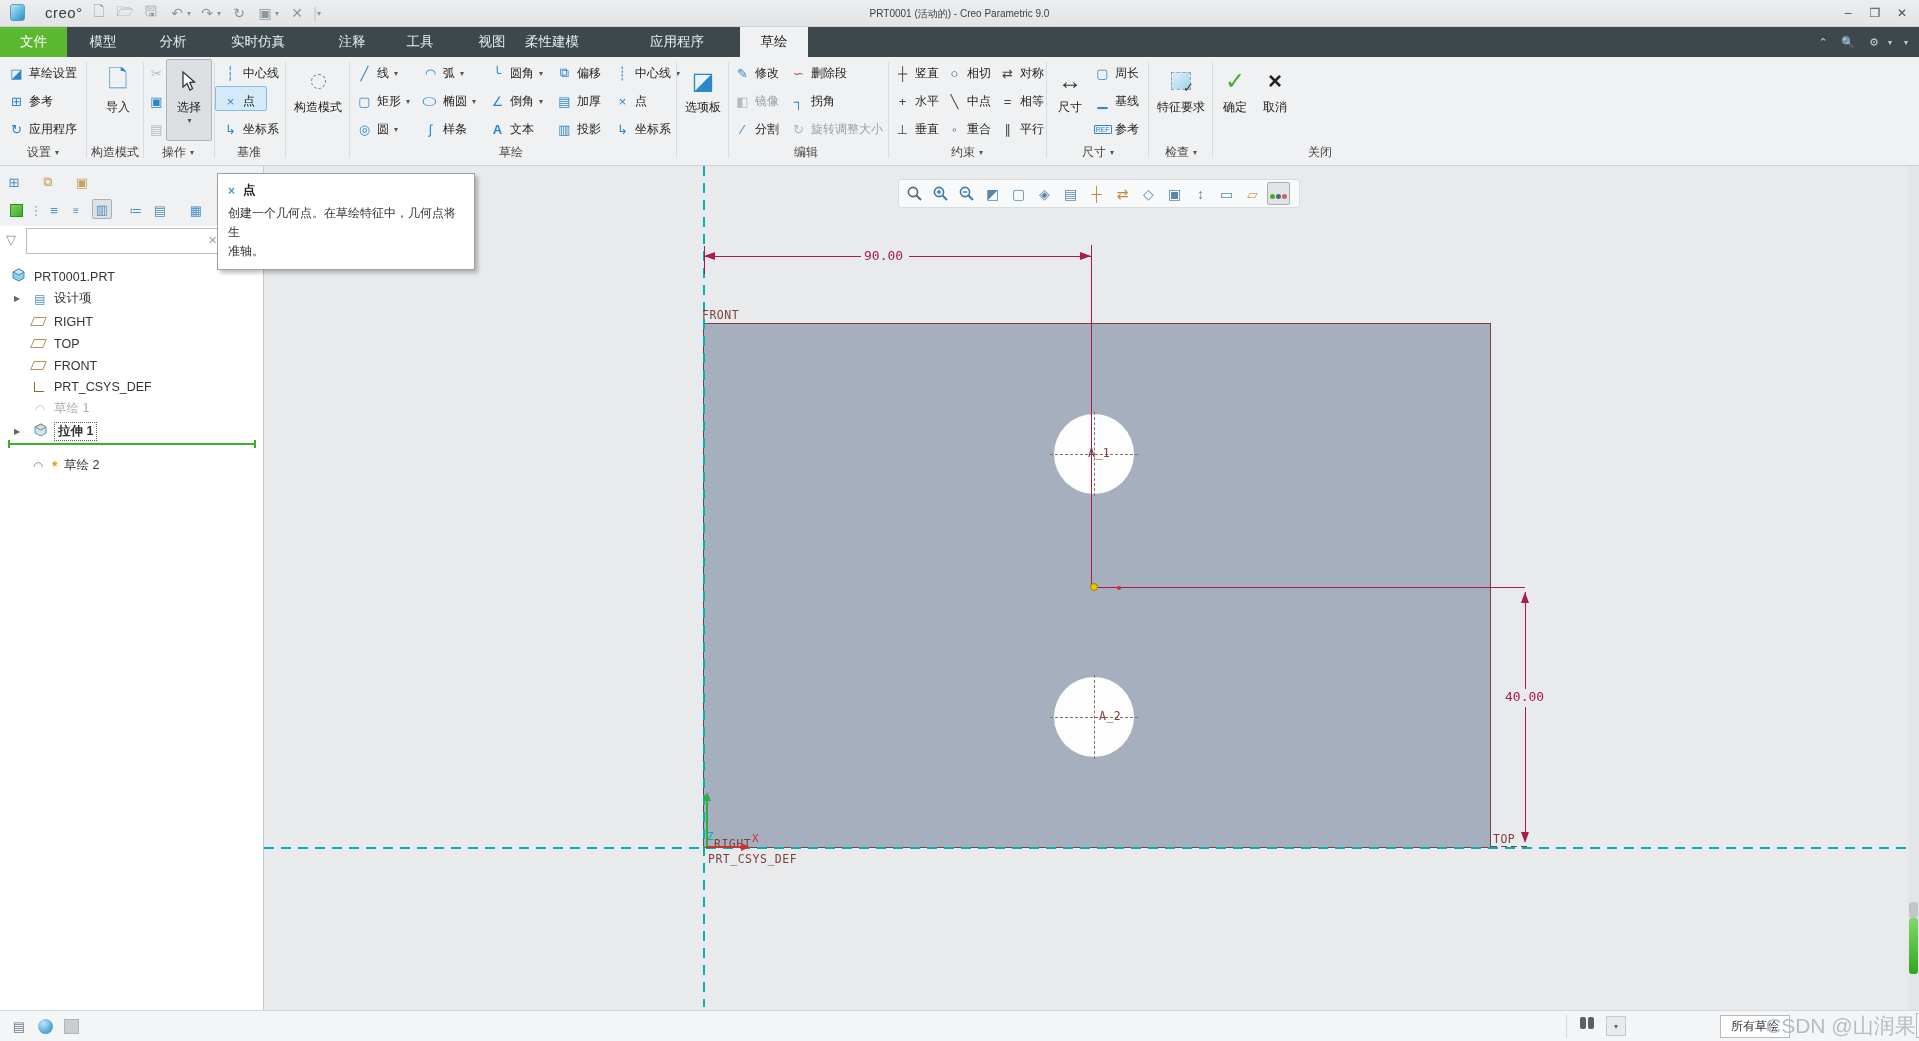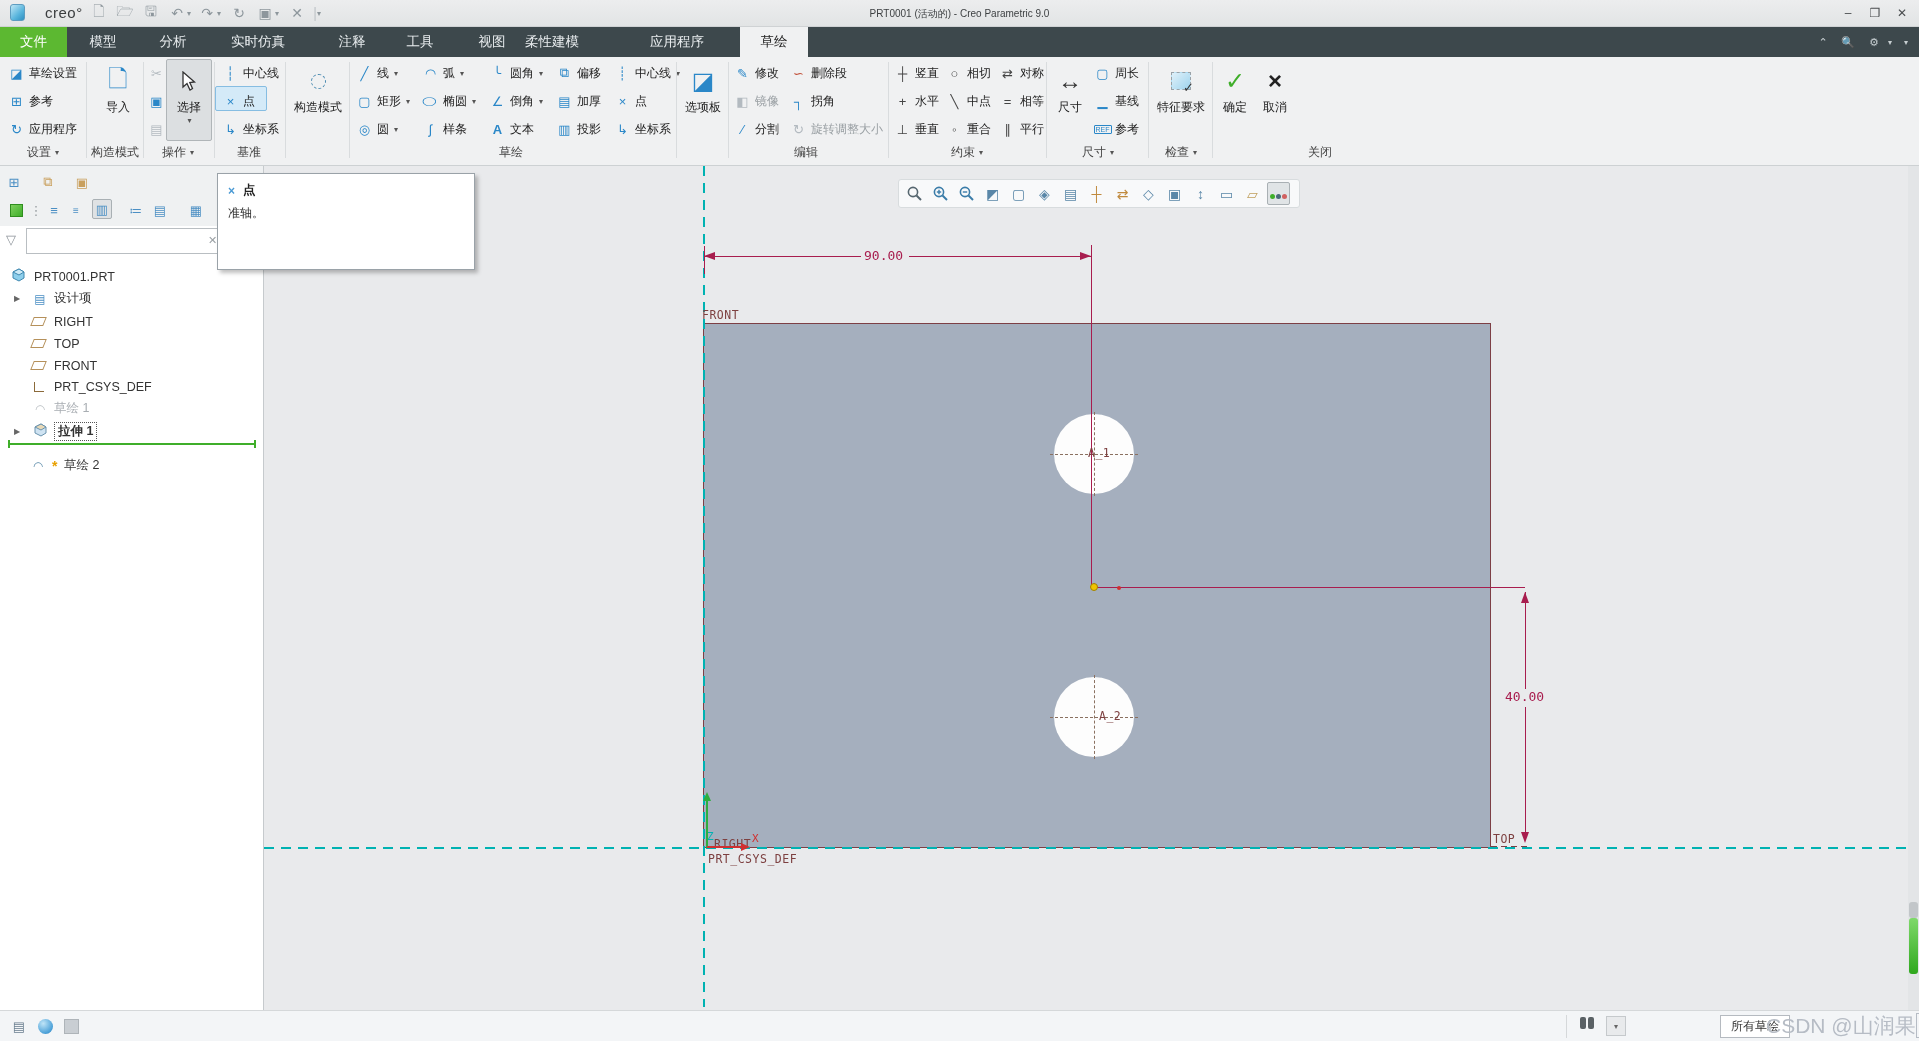--- a/index.html
+++ b/index.html
@@ -648,20 +648,21 @@
     <div class="vthumb-gray"></div>
     <div class="vthumb-green"></div>
   </div>
 </div>
 
 <div id="tooltip">
   <div class="tt-head">
     <span class="tt-x">×</span>
     <span>点</span>
   </div>
+  <div class="tt-line">创建一个几何点。在草绘特征中，几何点将生</div>
   <div class="tt-line">准轴。</div>
 </div>
 
 <div id="statusbar">
   <span class="sico" style="left:8px">▤</span>
   <span class="sico" style="left:34px">
       <span class="globe"></span>
     </span>
   <span class="sico" style="left:60px">
       <span class="graybox"></span>

